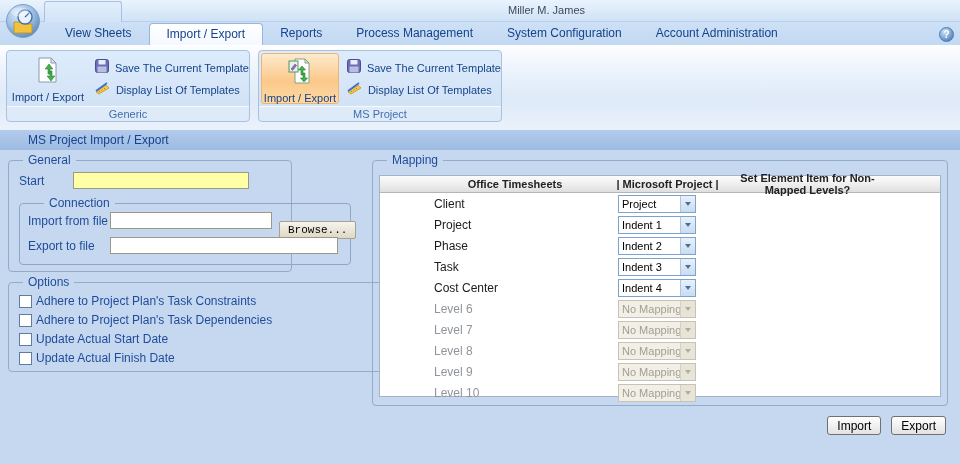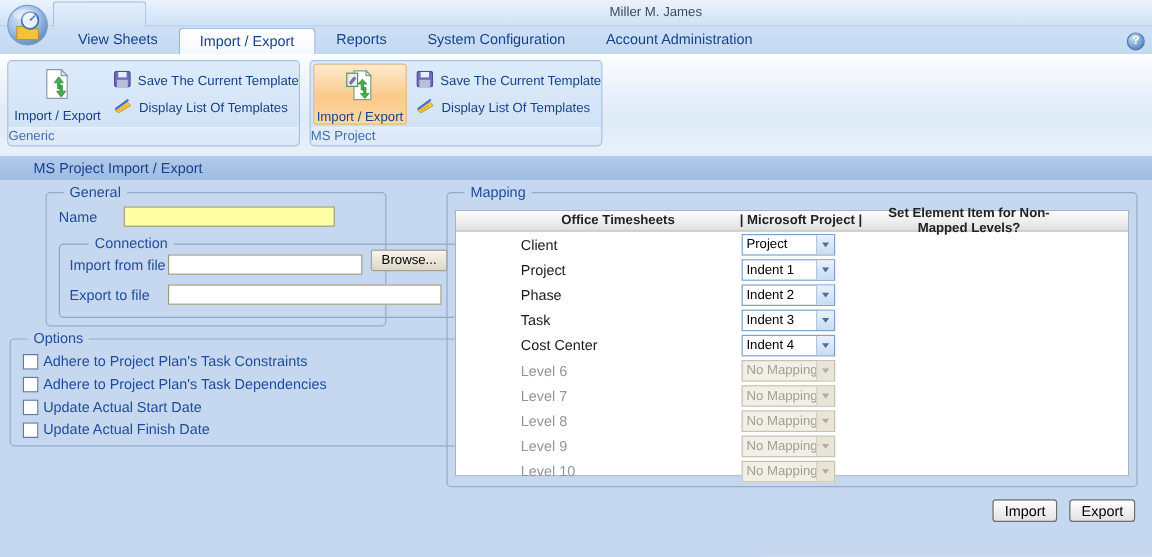--- a/index.html
+++ b/index.html
@@ -24,21 +24,21 @@
   .help { position:absolute; right:6px; top:5px; width:15px; height:15px; border-radius:50%;
           background:radial-gradient(circle at 35% 30%, #cfe3f8, #6f9ccc 60%, #41699c);
           border:1px solid #4a79ad; color:#fff; font-size:10px; font-weight:bold; text-align:center;
           line-height:14px; cursor:pointer; }
 
   
   .ribbon { height:84px; background:linear-gradient(#fdfeff,#e7f0fb 40%,#dfeaf8 65%,#e9f1fb);
             display:flex; gap:8px; padding:5px 0 0 6px; }
   .rgroup { position:relative; width:244px; height:72px; border:1px solid #a9c0de; border-radius:4px;
             background:linear-gradient(#ddecfc,#cfe0f4); display:flex; }
-  .rgroup-caption { position:absolute; bottom:0; left:0; right:0; height:15px; text-align:left;
+  .rgroup-caption { position:absolute; bottom:0; left:0; right:0; height:15px; text-align:center;
                     font-size:11px; color:#3f6fae; line-height:15px; background:rgba(235,243,252,.55);
                     border-top:1px solid rgba(255,255,255,.7); border-radius:0 0 4px 4px; }
   .bigbtn { width:84px; margin:2px 0 17px 2px; display:flex; flex-direction:column; align-items:center;
             padding-top:4px; border-radius:3px; cursor:pointer; }
   .bigbtn.active { background:linear-gradient(#fdeacd,#fbc98a 55%,#fdd9a4); border:1px solid #edb575; }
   .bigbtn .blabel { color:#15428b; font-size:11px; margin-top:5px; white-space:nowrap; }
   .smallbtns { flex:1; display:flex; flex-direction:column; gap:5px; padding:8px 0 0 8px; }
   .smallbtn { display:flex; align-items:center; gap:6px; cursor:pointer; }
   .smallbtn .slabel { color:#15428b; font-size:11px; white-space:nowrap; }
 
@@ -50,21 +50,21 @@
   .content { position:relative; height:314px; background:#c6d8f0; }
   .fs { position:absolute; border:1px solid #93abc9; border-radius:4px; }
   .fs > .legend { position:absolute; top:-8px; left:14px; background:#c6d8f0; padding:0 5px; color:#1e4c99; }
   .flabel { position:absolute; color:#1e4c99; }
   .tinput { position:absolute; height:17px; border:1px solid #9a9a86; background:#fff; font-size:11px;
             font-family:"Liberation Sans",sans-serif; padding:0 3px; }
   .tinput.yellow { background:#ffffa6; }
   .browse { position:absolute; height:18px; background:linear-gradient(#f7f4ec,#ddd7c5); border:1px solid #a8a190;
             border-radius:2px; font-size:11px; font-family:"Liberation Sans",sans-serif; padding:0 8px; cursor:pointer; }
 
-  #fs-general { left:8px; top:10px; width:284px; height:112px;margin-left:30px; }
+  #fs-general { left:8px; top:10px; width:284px; height:112px; }
   #fs-connection { left:10px; top:42px; width:332px; height:62px; border-color:#8ea7c6; }
   #fs-connection > .legend { left:24px; }
   #fs-options { left:8px; top:132px; width:400px; height:90px; }
   #fs-mapping { left:372px; top:10px; width:576px; height:246px; }
 
   .optrow { position:absolute; left:10px; display:flex; align-items:center; gap:4px; }
   .cb { width:13px; height:13px; background:#fff; border:1px solid #5f7b9d; display:inline-block; cursor:pointer; }
   .cblabel { color:#1e4c99; }
 
   
@@ -122,20 +122,21 @@
     <div class="signout">
       <span>Sign Out</span><span class="caret">▾</span>
     </div>
     <div class="username">Miller M. James</div>
   </div>
 
   <div class="tabbar">
     <div class="tab">View Sheets</div>
     <div class="tab active">Import / Export</div>
     <div class="tab">Reports</div>
+    <div class="tab">Process Management</div>
     <div class="tab">System Configuration</div>
     <div class="tab">Account Administration</div>
     <div class="help">?</div>
   </div>
 
   <div class="ribbon">
 
     <div class="rgroup">
       <div class="bigbtn">
         <span>
@@ -213,27 +214,27 @@
     </div>
 
   </div>
 
   <div class="titlebar">MS Project Import / Export</div>
 
   <div class="content">
 
     <div class="fs" id="fs-general">
       <span class="legend">General</span>
-      <span class="flabel" style="left:10px; top:13px;">Name</span>
+      <span class="flabel" style="left:10px; top:13px;">Start</span>
       <input class="tinput yellow" style="left: 64px; top: 11px; width: 176px;" value="">
       <div class="fs" id="fs-connection">
         <span class="legend">Connection</span>
         <span class="flabel" style="left:8px; top:10px;">Import from file</span>
         <input class="tinput" style="left: 90px; top: 8px; width: 162px;" value="">
-        <button class="browse" style="left:259px; top:4px;">Browse...</button>
+        <button class="browse" style="left:259px; top:17px;font-family:Liberation Mono, monospace;">Browse...</button>
         <span class="flabel" style="left:8px; top:35px;">Export to file</span>
         <input class="tinput" style="left: 90px; top: 33px; width: 228px;" value="">
       </div>
     </div>
 
     <div class="fs" id="fs-options">
       <span class="legend">Options</span>
       <div class="optrow" style="top:11px;">
         <span class="cb"></span>
         <span class="cblabel">Adhere to Project Plan's Task Constraints</span>

